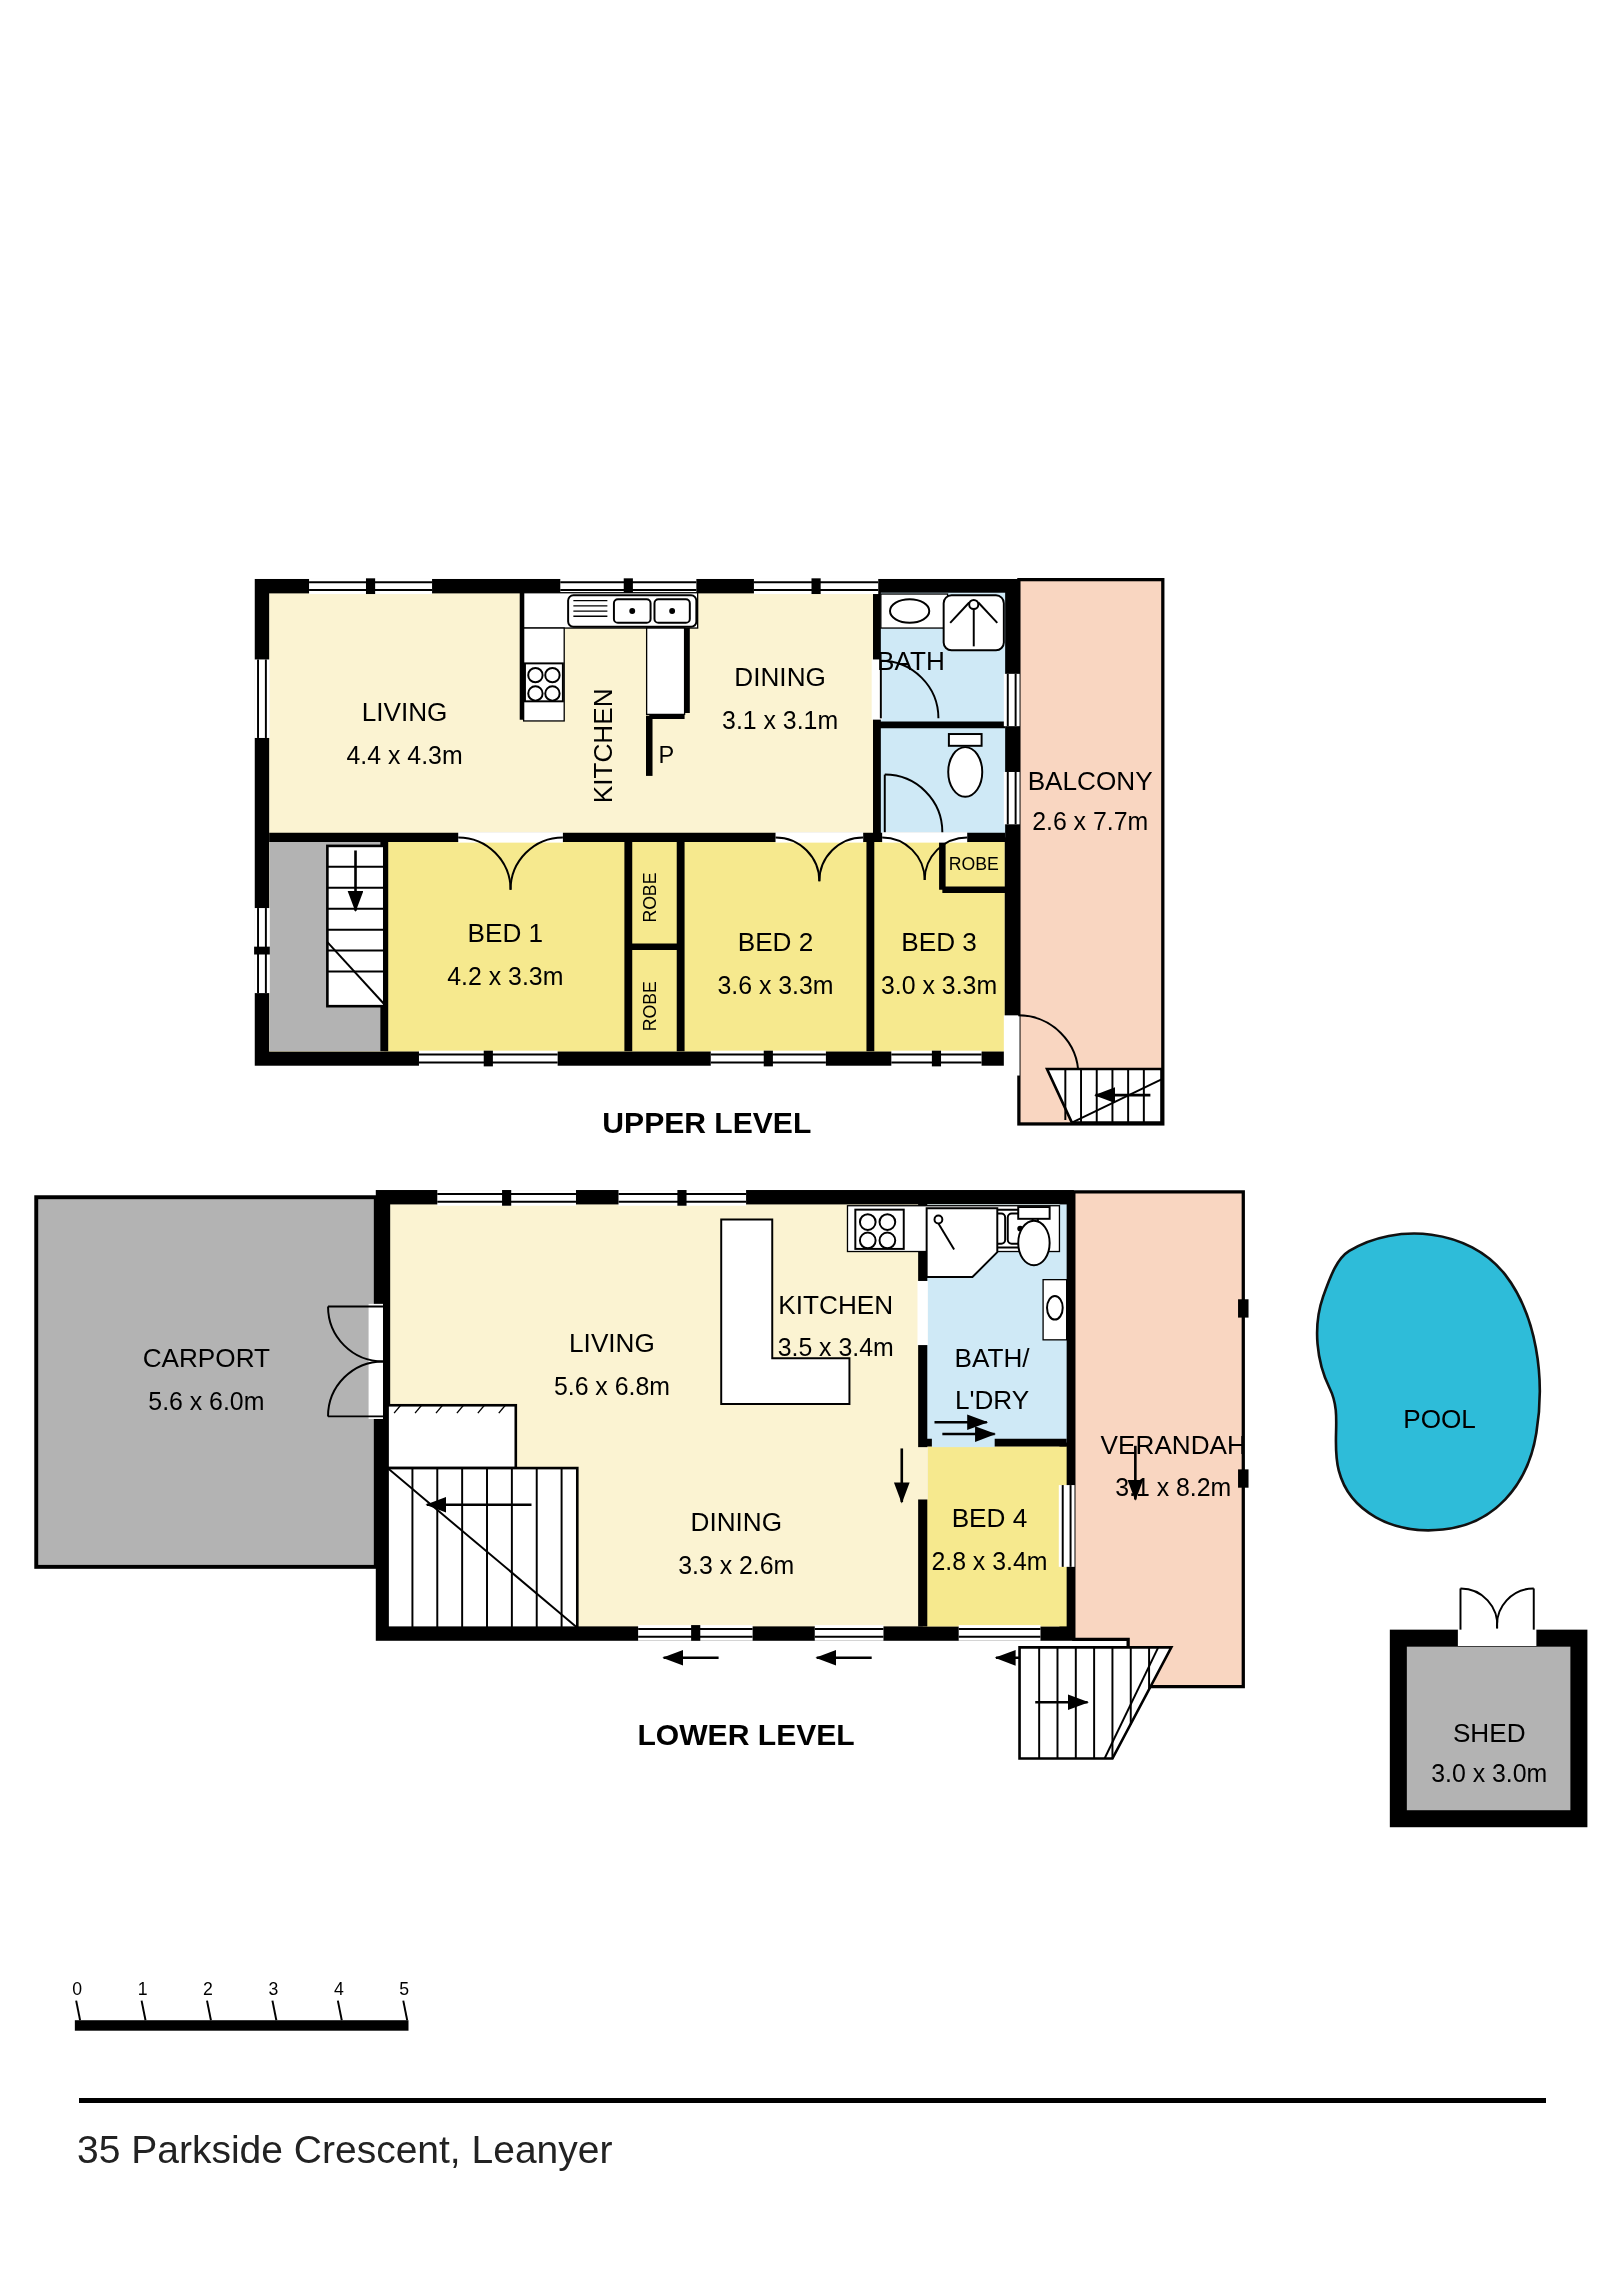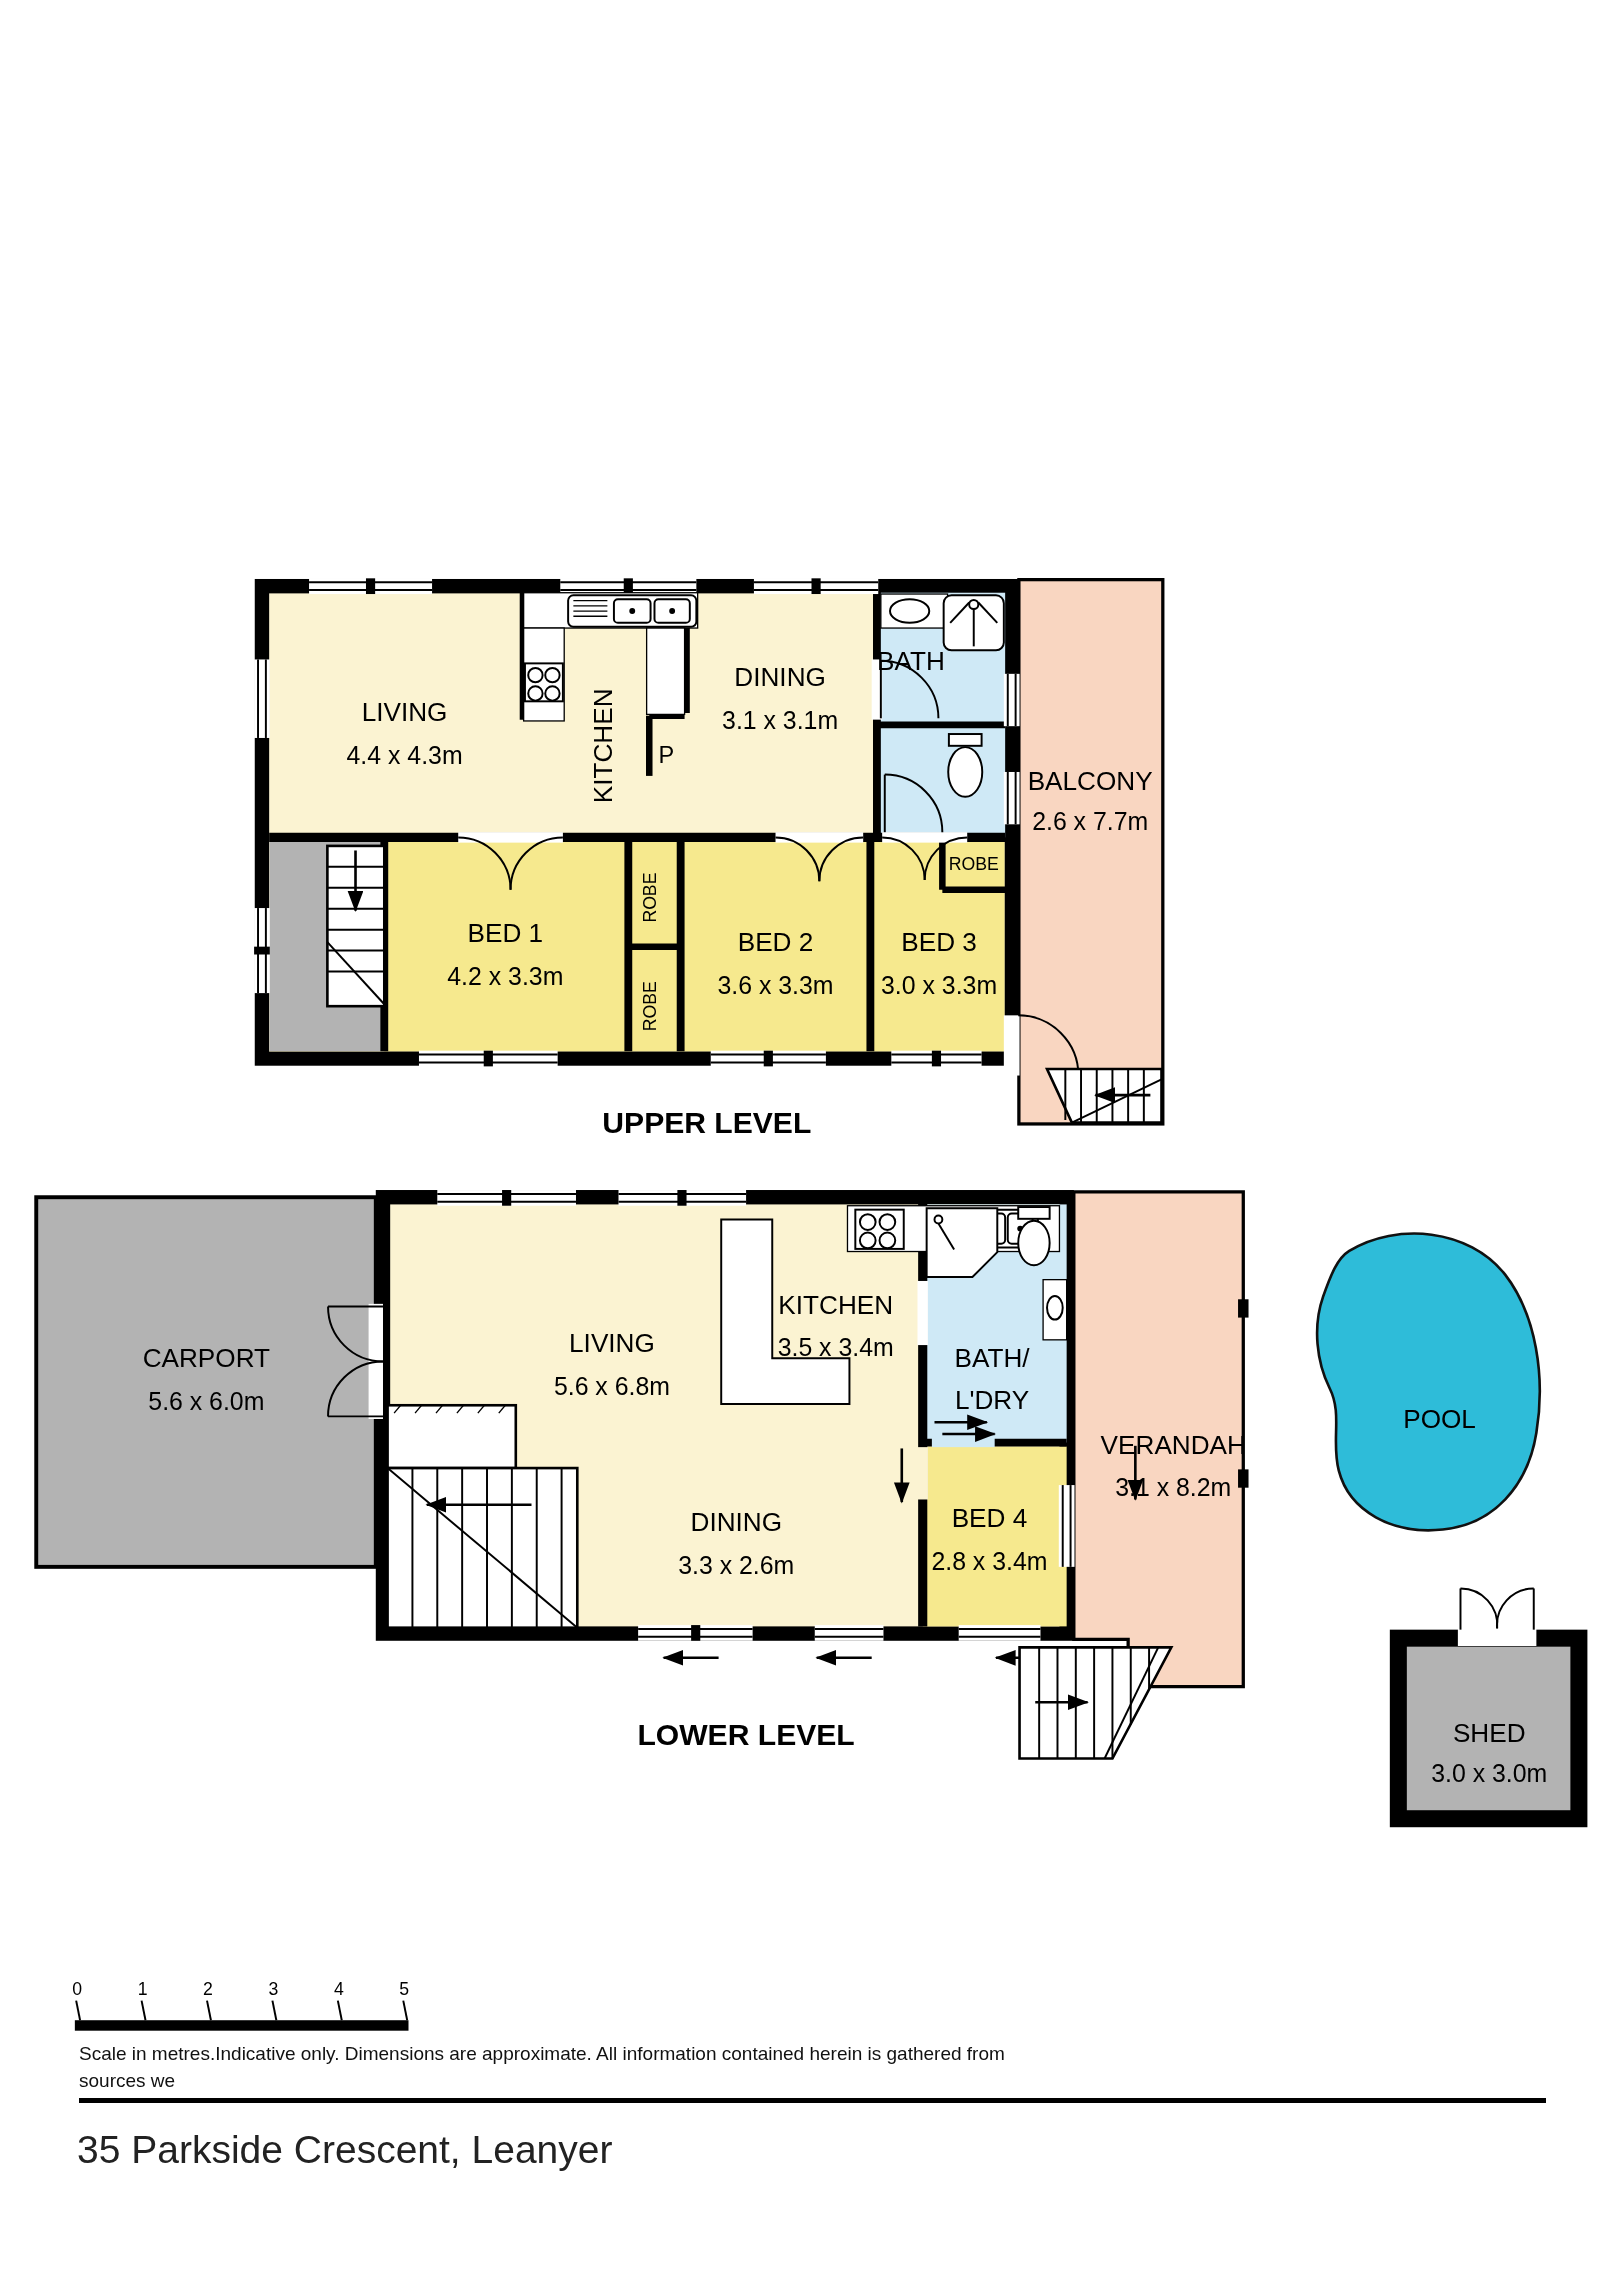--- a/index.html
+++ b/index.html
@@ -444,19 +444,18 @@
     <text class="tick-num" x="110" y="3050">0</text>
     <text class="tick-num" x="210" y="3050">1</text>
     <text class="tick-num" x="310" y="3050">2</text>
     <text class="tick-num" x="410" y="3050">3</text>
     <text class="tick-num" x="510" y="3050">4</text>
     <text class="tick-num" x="610" y="3050">5</text>
   </g>
 </svg>
 
 <div class="disclaimer">
-  <div>Scale in metres.Indicative only. Dimensions are approximate. All information contained herein is gathered from sources we</div>
 </div>
 <div class="rule"></div>
 <div class="address">35 Parkside Crescent, Leanyer</div>
 
 </div>
 
 
 </body></html>

